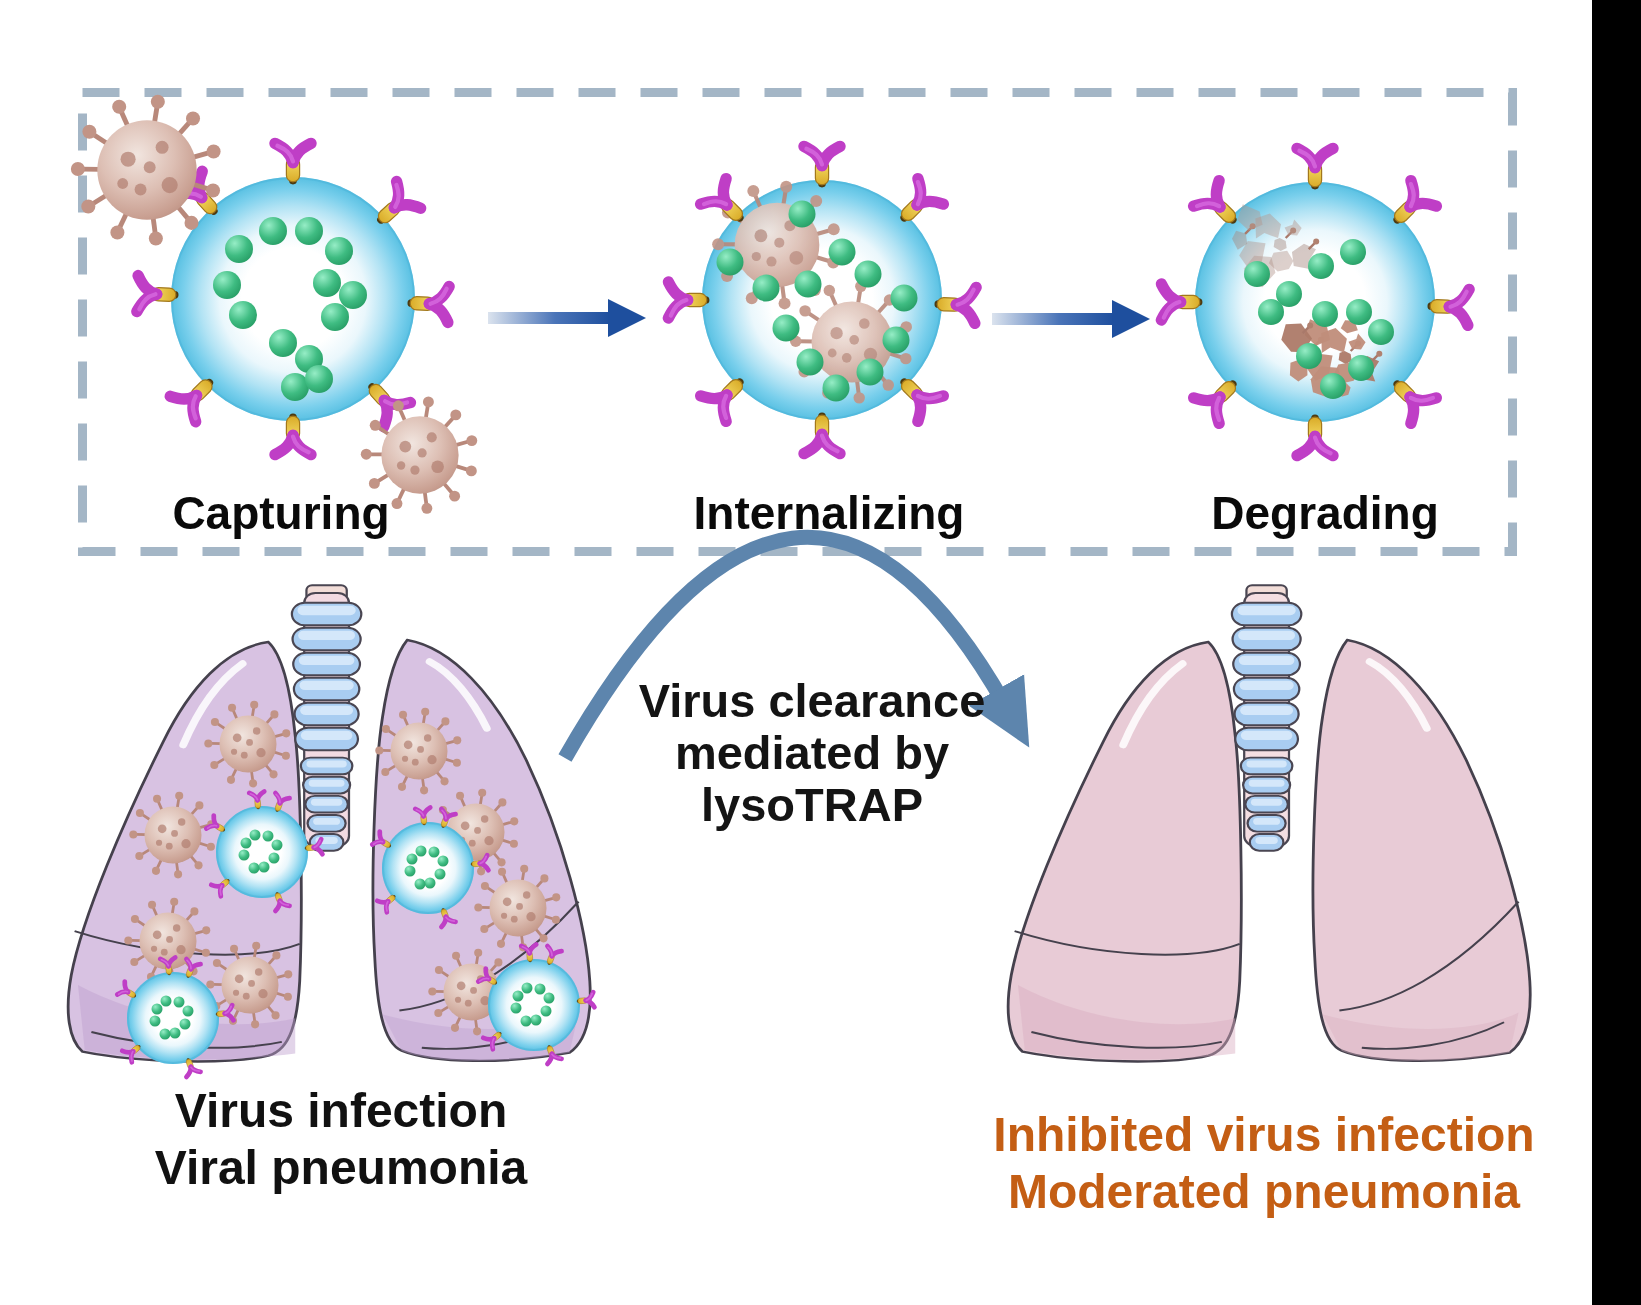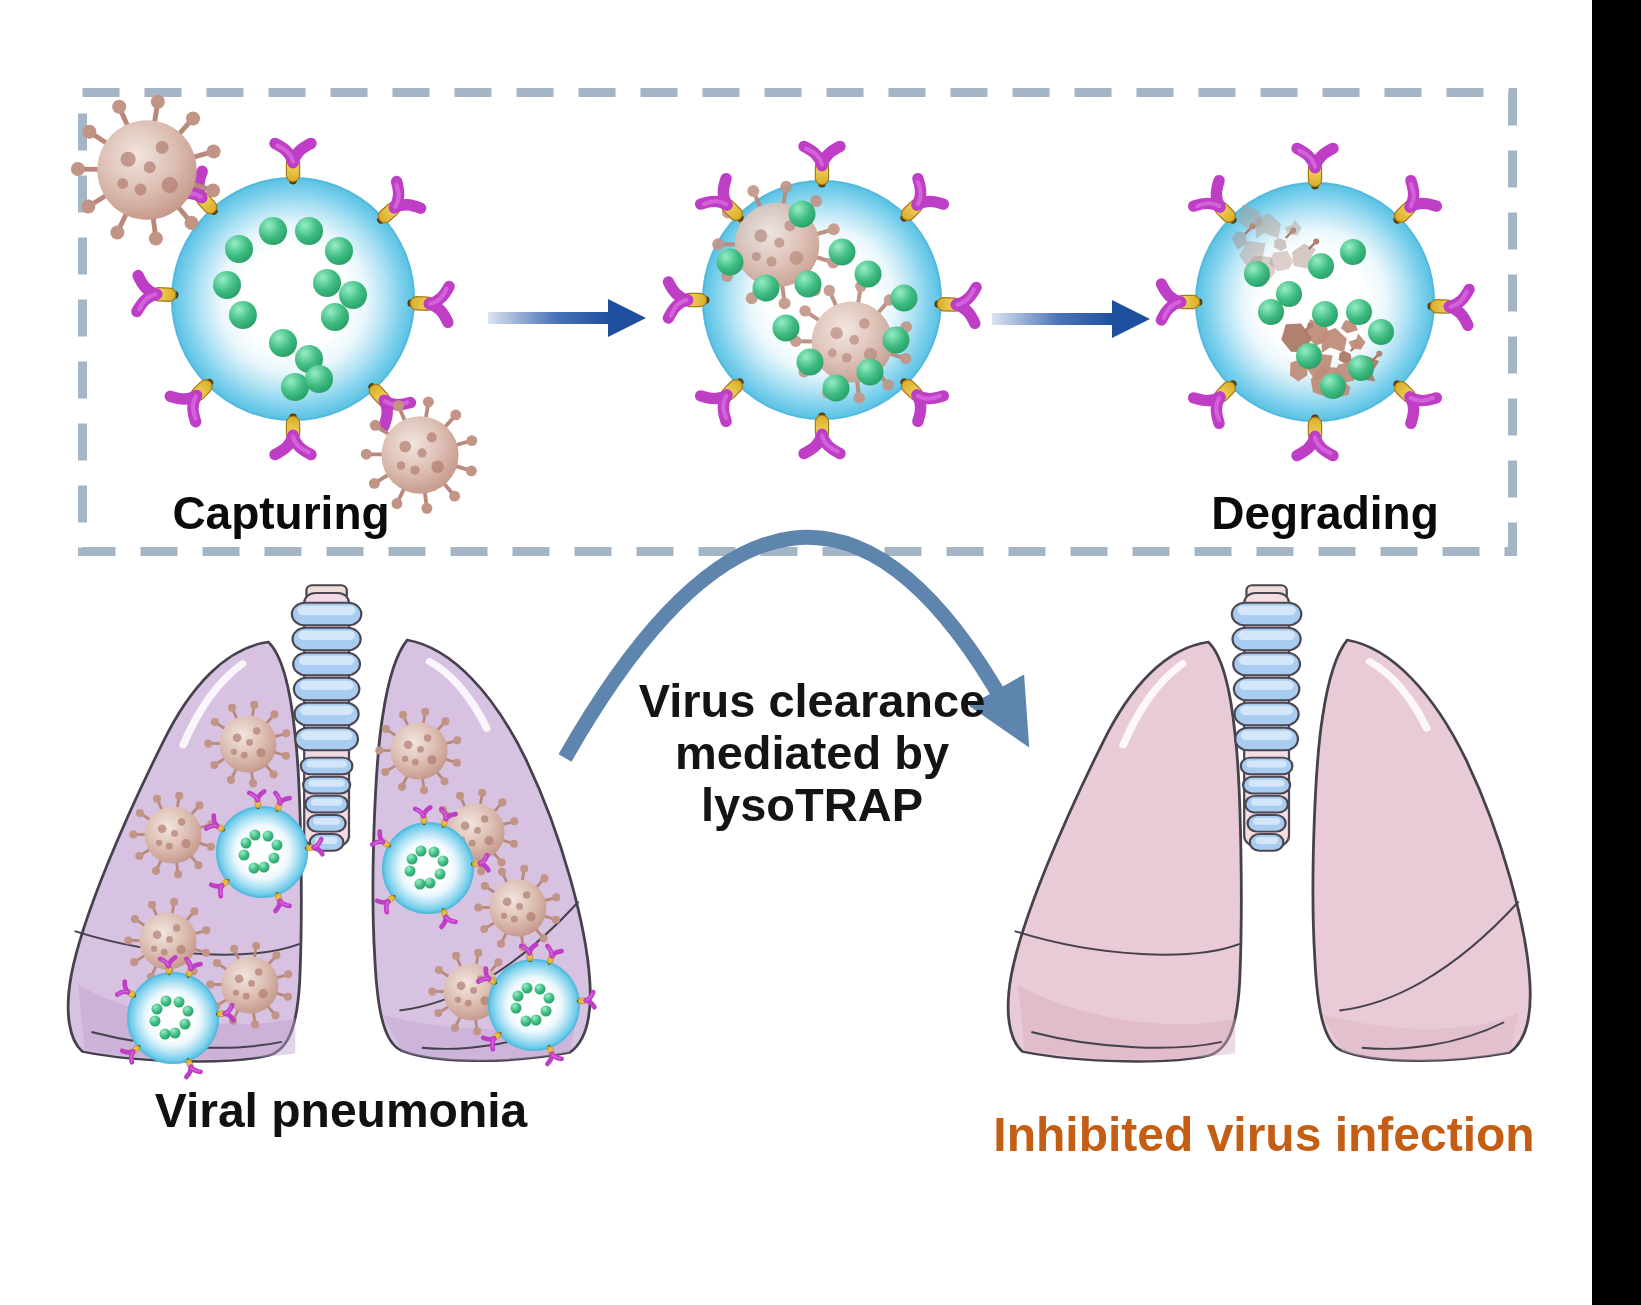--- a/index.html
+++ b/index.html
@@ -700,30 +700,33 @@
           <use href="#antibody" transform="translate(-46.76537180435968,-27.000000000000007) rotate(300) scale(0.5)"></use>
           <use href="#antibody" transform="translate(-4.706410108373549,-53.79451369695426) rotate(355) scale(0.5)"></use>
         </g>
       </g>
       <g>
         <path d="M 565,758 Q 800,345 1005,705" fill="none" stroke="#5d85ad" stroke-width="15" marker-end="url(#mArrow)"></path>
       </g>
     </svg>
 
   <div class="step-label centered abs" style="left:281px;top:486px;">Capturing</div>
+  <div class="step-label centered abs" style="left:829px;top:486px;">Internalizing</div>
   <div class="step-label centered abs" style="left:1325px;top:486px;text-align:center;">Degrading</div>
 
   <div class="clearance-caption centered abs" style="left:812px;top:663px;margin-top:12px;">
     <div>Virus clearance</div>
     <div>mediated by</div>
     <div>lysoTRAP</div>
   </div>
 
   <div class="lungs-label infected-label centered abs" style="left:341px;top:1082px;">
+    <div>Virus infection</div>
     <div>Viral pneumonia</div>
   </div>
 
   <div class="lungs-label healthy-label centered abs" style="left:1264px;top:1082px;margin-top:24px;">
     <div>Inhibited virus infection</div>
+    <div>Moderated pneumonia</div>
   </div>
 
   <div class="black-bar abs" style="left:1592px;top:0;width:49px;height:1305px;"></div>
 </div>
 
 </body></html>

